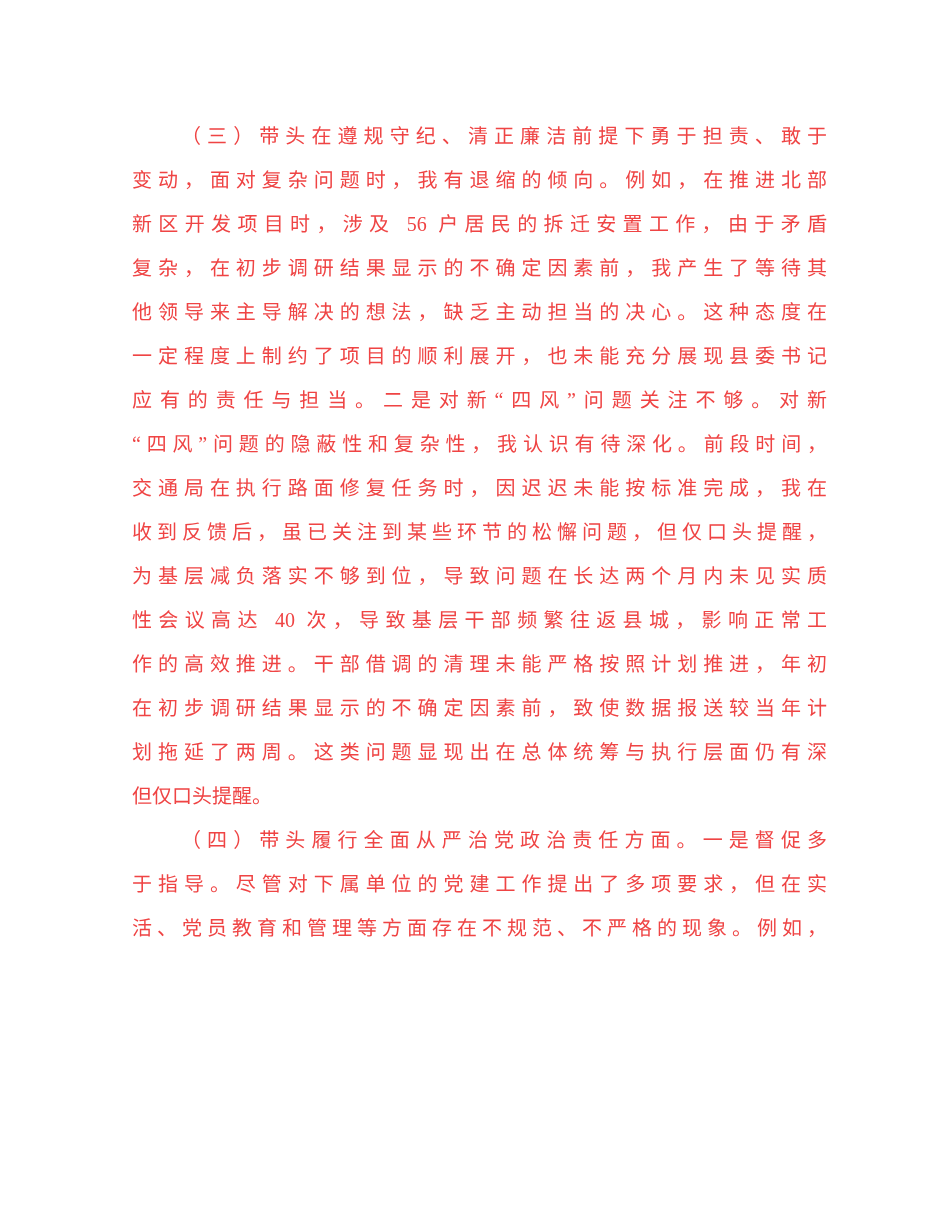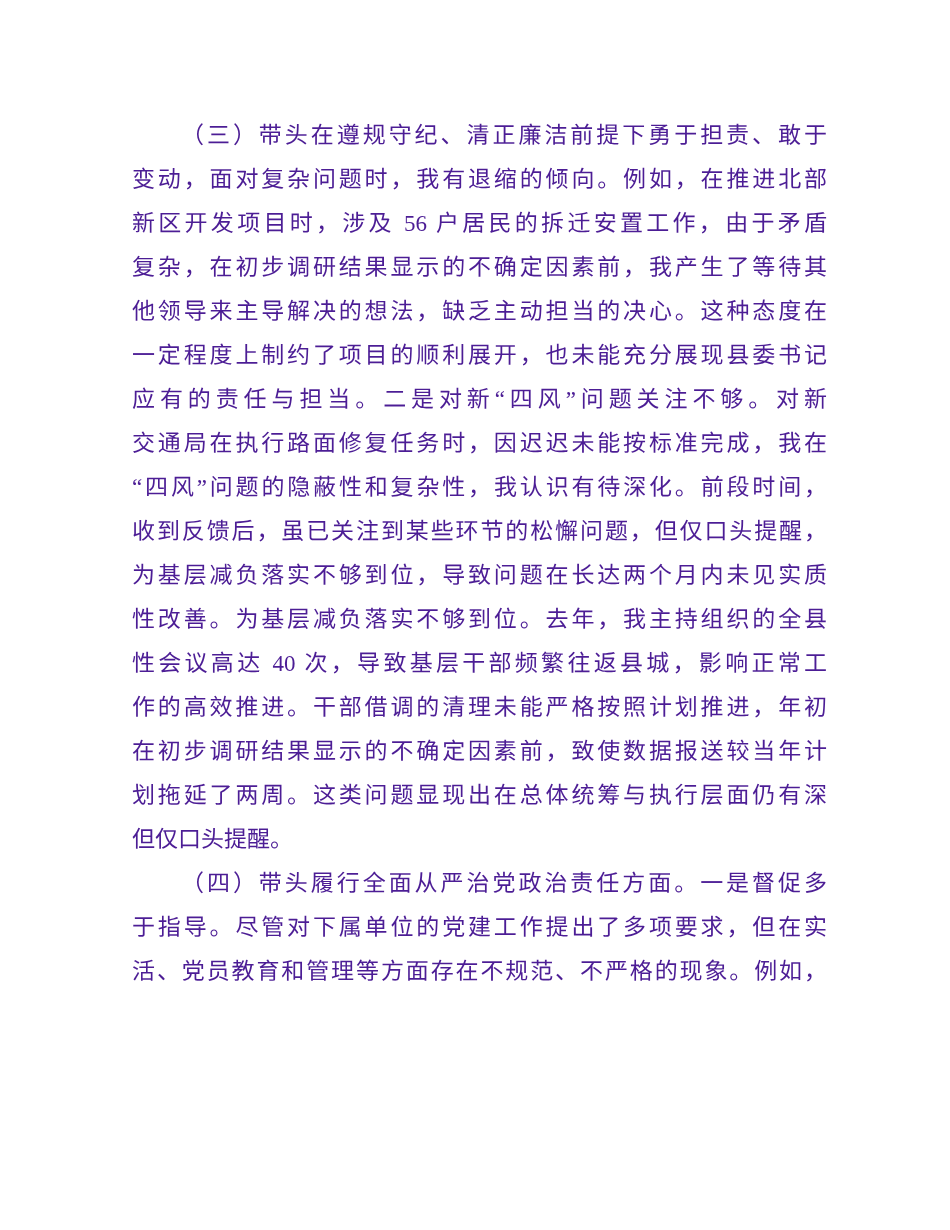--- a/index.html
+++ b/index.html
@@ -19,24 +19,24 @@
     height: 1230px;
     padding: 114px 123px 0 132px;
     background: #ffffff;
   }
   .para {
     margin: 0;
     padding: 0;
   }
   .line {
     font-family: "Liberation Serif", "DejaVu Serif", serif;
-    font-size: 23px;
+    font-size: 20px;
     line-height: 44px;
     height: 44px;
-    color: #4c1d95;
+    color: #ef4444;
     text-align: justify;
     text-align-last: justify;
     text-justify: inter-character;
     overflow: visible;
     white-space: normal;
   }
   .line.indent {
     text-indent: 49px;
   }
   .line.para-last {
@@ -49,25 +49,24 @@
 <main class="page">
 
   <div class="para">
     <div class="line indent">（三）带头在遵规守纪、清正廉洁前提下勇于担责、敢于</div>
     <div class="line">变动，面对复杂问题时，我有退缩的倾向。例如，在推进北部</div>
     <div class="line">新区开发项目时，涉及 56 户居民的拆迁安置工作，由于矛盾</div>
     <div class="line">复杂，在初步调研结果显示的不确定因素前，我产生了等待其</div>
     <div class="line">他领导来主导解决的想法，缺乏主动担当的决心。这种态度在</div>
     <div class="line">一定程度上制约了项目的顺利展开，也未能充分展现县委书记</div>
     <div class="line">应有的责任与担当。二是对新“四风”问题关注不够。对新</div>
+    <div class="line">“四风”问题的隐蔽性和复杂性，我认识有待深化。前段时间，</div>
     <div class="line">交通局在执行路面修复任务时，因迟迟未能按标准完成，我在</div>
-    <div class="line">“四风”问题的隐蔽性和复杂性，我认识有待深化。前段时间，</div>
     <div class="line">收到反馈后，虽已关注到某些环节的松懈问题，但仅口头提醒，</div>
     <div class="line">为基层减负落实不够到位，导致问题在长达两个月内未见实质</div>
-    <div class="line">性改善。为基层减负落实不够到位。去年，我主持组织的全县</div>
     <div class="line">性会议高达 40 次，导致基层干部频繁往返县城，影响正常工</div>
     <div class="line">作的高效推进。干部借调的清理未能严格按照计划推进，年初</div>
     <div class="line">在初步调研结果显示的不确定因素前，致使数据报送较当年计</div>
     <div class="line">划拖延了两周。这类问题显现出在总体统筹与执行层面仍有深</div>
     <div class="line para-last">但仅口头提醒。</div>
   </div>
 
   <div class="para">
     <div class="line indent">（四）带头履行全面从严治党政治责任方面。一是督促多</div>
     <div class="line">于指导。尽管对下属单位的党建工作提出了多项要求，但在实</div>

